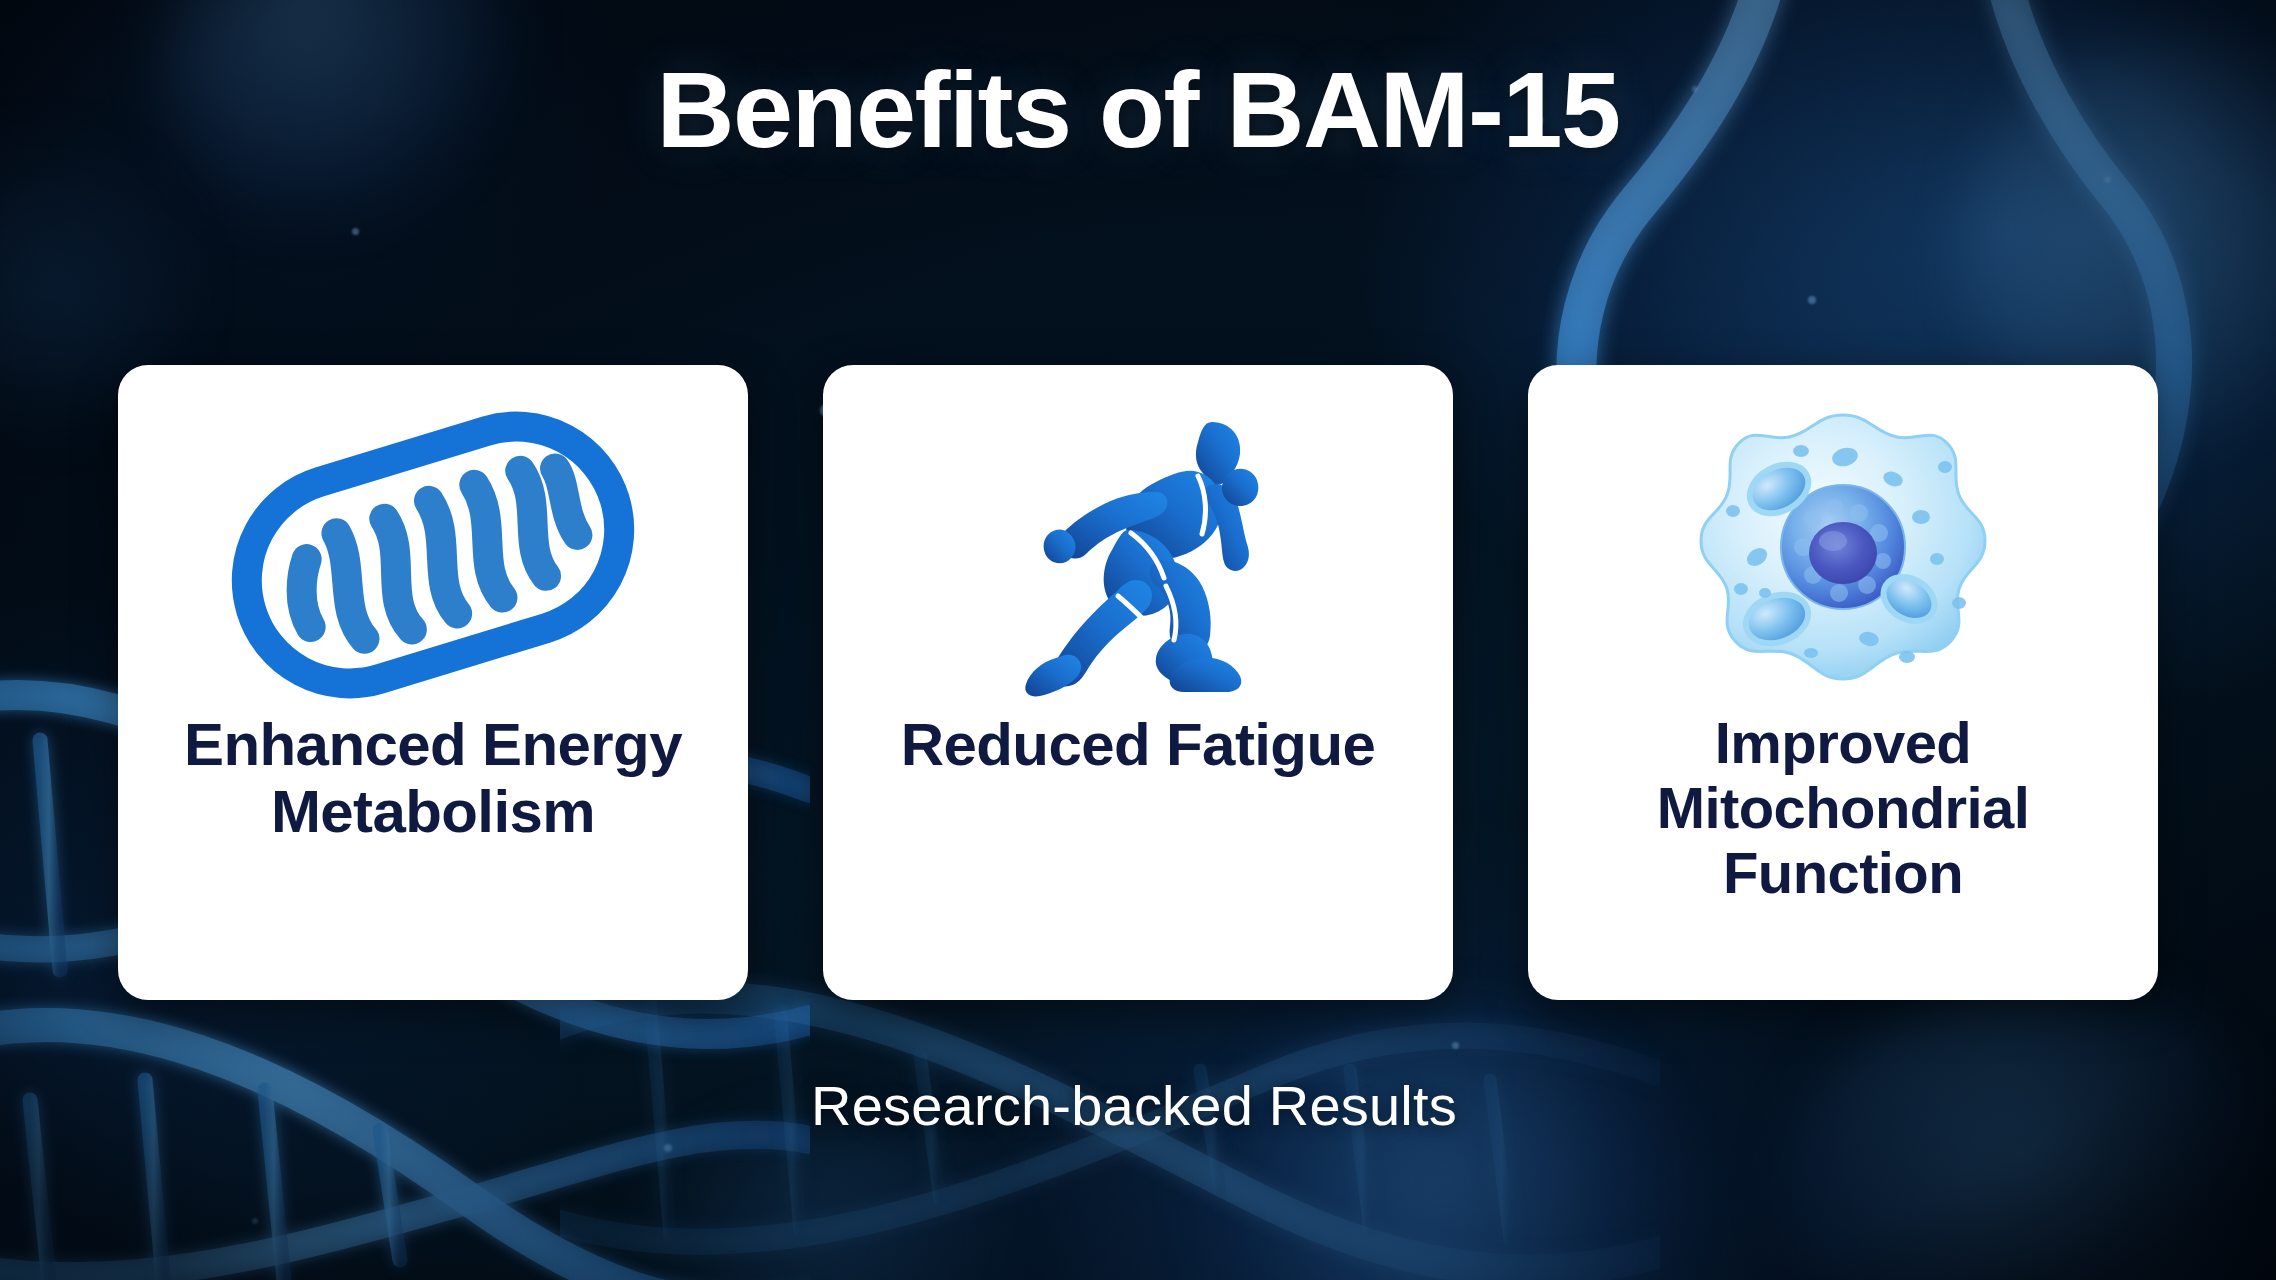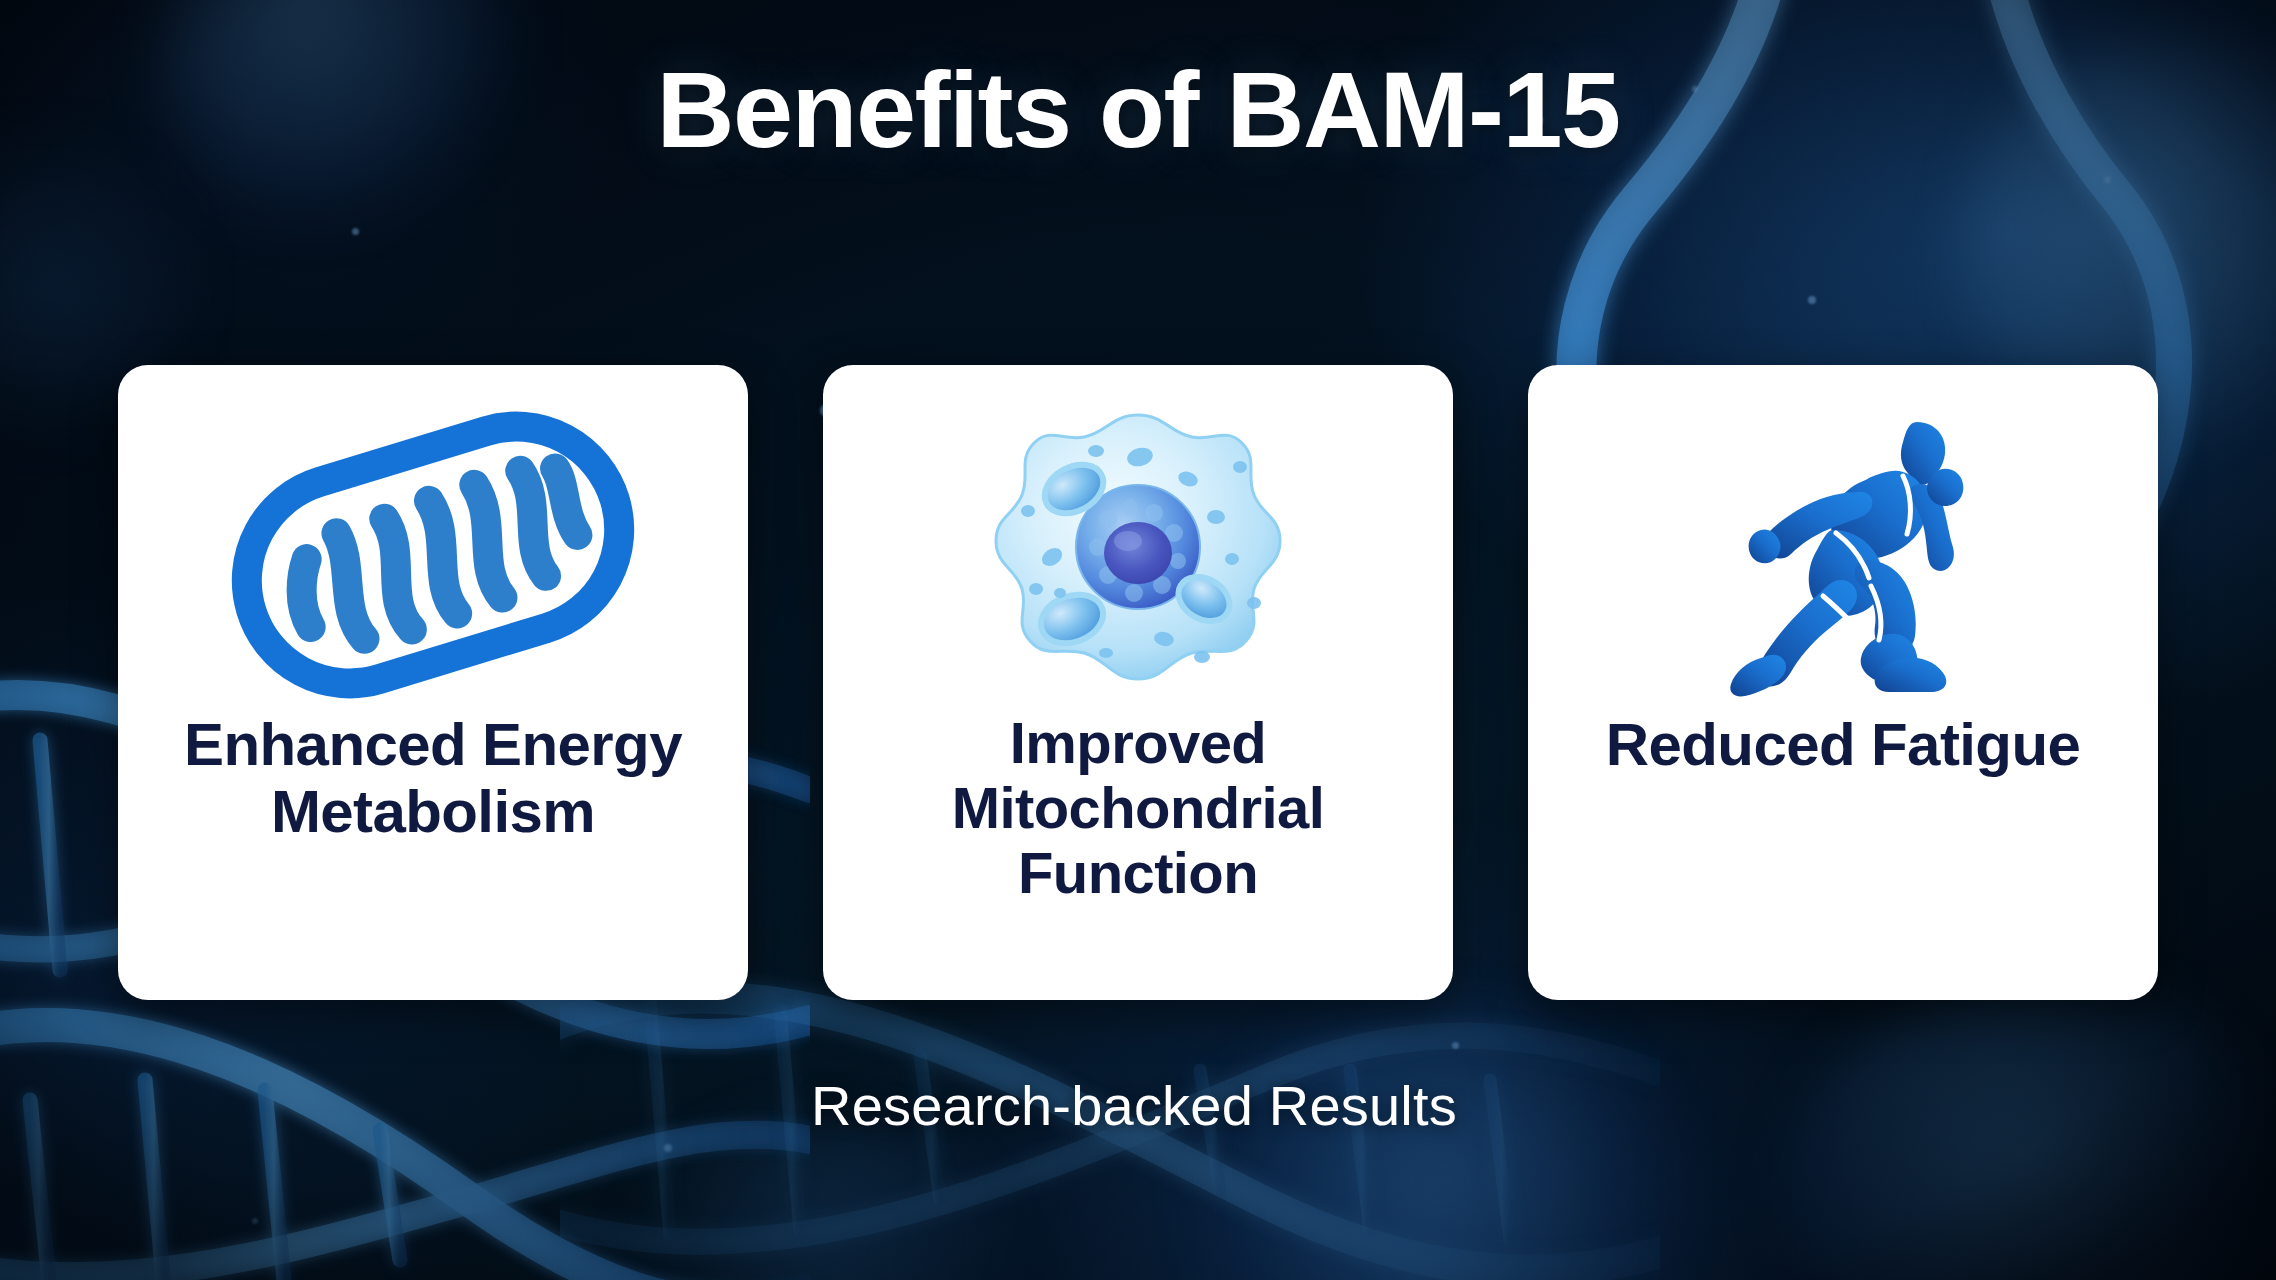--- a/index.html
+++ b/index.html
@@ -265,20 +265,91 @@
                 <path d="M264,206 C 248,168 282,132 270,90" fill="none"></path>
                 <path d="M312,198 C 298,162 330,128 318,90" fill="none"></path>
                 <path d="M354,168 C 346,142 358,116 352,98" fill="none"></path>
               </g>
             </g>
           </svg>
         </div>
         <div class="card-label">Enhanced Energy Metabolism</div>
       </div>
 
+      <div class="card card-3">
+        <div class="card-icon">
+          <svg width="280" height="290" viewBox="0 0 280 290" xmlns="http://www.w3.org/2000/svg">
+            <defs>
+              <linearGradient id="runG" x1="1" y1="0" x2="0" y2="1">
+                <stop offset="0%" stop-color="#1f86e6"></stop>
+                <stop offset="45%" stop-color="#1a6ecd"></stop>
+                <stop offset="100%" stop-color="#11418f"></stop>
+              </linearGradient>
+            </defs>
+            <g fill="url(#runG)">
+
+              <path d="M214,12 C 232,12 244,26 242,44 C 240,58 232,66 226,72
+                       C 222,76 216,76 212,72 L 204,62 C 198,55 196,44 200,32
+                       C 203,21 206,12 214,12 Z"></path>
+
+              <path d="M200,62 C 214,66 222,78 224,92 C 226,110 216,126 202,136
+                       C 188,146 168,152 152,148 C 136,144 128,130 128,114
+                       C 128,96 140,80 158,72 C 172,65 188,58 200,62 Z"></path>
+
+              <path d="M130,120 C 150,120 168,132 176,150 C 184,168 180,188 166,198
+                       C 150,210 126,208 114,194 C 102,180 104,156 114,140
+                       C 119,131 124,120 130,120 Z"></path>
+
+              <path d="M156,82 C 140,82 122,86 106,94 C 90,102 76,112 66,122
+                       C 60,128 60,138 66,144 C 72,150 82,150 88,144
+                       C 98,134 110,126 124,120 C 138,114 152,110 160,106
+                       C 170,101 172,90 166,85 C 163,82 160,82 156,82 Z"></path>
+
+              <path d="M58,120 C 50,122 44,130 46,140 C 48,150 58,156 68,152
+                       C 76,148 80,138 76,130 C 72,122 65,118 58,120 Z"></path>
+
+              <path d="M206,88 C 214,96 220,110 222,124 C 224,136 224,146 226,152
+                       C 228,160 238,164 245,158 C 252,152 252,142 249,134
+                       C 246,124 244,110 240,96 C 236,84 228,74 218,74
+                       C 210,74 203,80 206,88 Z"></path>
+
+              <path d="M236,60 C 246,56 258,62 260,74 C 262,86 254,96 242,96
+                       C 232,96 224,88 224,78 C 224,70 229,63 236,60 Z"></path>
+
+              <path d="M164,150 C 180,150 196,160 204,176 C 212,192 214,210 212,226
+                       C 210,240 198,248 186,244 C 175,240 170,228 172,216
+                       C 174,202 170,186 158,176 C 148,168 150,150 164,150 Z"></path>
+
+              <path d="M186,224 C 200,222 212,232 214,246 C 216,256 214,264 208,268
+                       C 200,274 186,276 176,272 C 164,267 156,258 158,248
+                       C 160,236 172,226 186,224 Z"></path>
+              <path d="M204,248 C 220,246 236,254 242,266 C 246,275 240,282 228,282
+                       L 186,282 C 176,282 170,276 172,268 C 175,256 190,250 204,248 Z"></path>
+
+              <path d="M118,182 C 106,192 92,206 80,220 C 70,232 62,244 56,254
+                       C 50,264 54,274 64,276 C 74,278 82,272 88,262
+                       C 96,248 108,234 122,222 C 136,210 148,202 152,194
+                       C 158,182 150,170 138,170 C 130,170 124,176 118,182 Z"></path>
+
+              <path d="M58,248 C 44,252 32,262 28,274 C 25,283 32,288 42,286
+                       C 56,283 70,276 78,268 C 86,260 84,250 76,246
+                       C 70,243 64,246 58,248 Z"></path>
+            </g>
+
+            <g stroke="#ffffff" stroke-width="5" fill="none" stroke-linecap="round">
+              <path d="M200,66 C 208,82 210,104 204,124"></path>
+              <path d="M133,123 C 148,134 160,150 166,168"></path>
+              <path d="M168,176 C 178,196 180,214 176,230"></path>
+              <path d="M120,186 C 132,196 142,206 150,214"></path>
+            </g>
+          </svg>
+        </div>
+        <div class="card-label">Reduced Fatigue</div>
+      </div>
+
       <div class="card card-2">
         <div class="card-icon">
           <svg width="300" height="296" viewBox="0 0 300 296" xmlns="http://www.w3.org/2000/svg">
             <defs>
               <radialGradient id="cytoG" cx="42%" cy="36%" r="68%">
                 <stop offset="0%" stop-color="#f2fbff"></stop>
                 <stop offset="42%" stop-color="#d8f0fc"></stop>
                 <stop offset="78%" stop-color="#b6e1f8"></stop>
                 <stop offset="100%" stop-color="#8ecdf0"></stop>
               </radialGradient>
@@ -345,88 +416,17 @@
               <ellipse cx="252" cy="60" rx="7" ry="6"></ellipse>
               <ellipse cx="40" cy="104" rx="7" ry="6"></ellipse>
               <ellipse cx="118" cy="246" rx="7" ry="5"></ellipse>
               <ellipse cx="266" cy="196" rx="7" ry="6"></ellipse>
             </g>
           </svg>
         </div>
         <div class="card-label">Improved Mitochondrial Function</div>
       </div>
 
-      <div class="card card-3">
-        <div class="card-icon">
-          <svg width="280" height="290" viewBox="0 0 280 290" xmlns="http://www.w3.org/2000/svg">
-            <defs>
-              <linearGradient id="runG" x1="1" y1="0" x2="0" y2="1">
-                <stop offset="0%" stop-color="#1f86e6"></stop>
-                <stop offset="45%" stop-color="#1a6ecd"></stop>
-                <stop offset="100%" stop-color="#11418f"></stop>
-              </linearGradient>
-            </defs>
-            <g fill="url(#runG)">
-
-              <path d="M214,12 C 232,12 244,26 242,44 C 240,58 232,66 226,72
-                       C 222,76 216,76 212,72 L 204,62 C 198,55 196,44 200,32
-                       C 203,21 206,12 214,12 Z"></path>
-
-              <path d="M200,62 C 214,66 222,78 224,92 C 226,110 216,126 202,136
-                       C 188,146 168,152 152,148 C 136,144 128,130 128,114
-                       C 128,96 140,80 158,72 C 172,65 188,58 200,62 Z"></path>
-
-              <path d="M130,120 C 150,120 168,132 176,150 C 184,168 180,188 166,198
-                       C 150,210 126,208 114,194 C 102,180 104,156 114,140
-                       C 119,131 124,120 130,120 Z"></path>
-
-              <path d="M156,82 C 140,82 122,86 106,94 C 90,102 76,112 66,122
-                       C 60,128 60,138 66,144 C 72,150 82,150 88,144
-                       C 98,134 110,126 124,120 C 138,114 152,110 160,106
-                       C 170,101 172,90 166,85 C 163,82 160,82 156,82 Z"></path>
-
-              <path d="M58,120 C 50,122 44,130 46,140 C 48,150 58,156 68,152
-                       C 76,148 80,138 76,130 C 72,122 65,118 58,120 Z"></path>
-
-              <path d="M206,88 C 214,96 220,110 222,124 C 224,136 224,146 226,152
-                       C 228,160 238,164 245,158 C 252,152 252,142 249,134
-                       C 246,124 244,110 240,96 C 236,84 228,74 218,74
-                       C 210,74 203,80 206,88 Z"></path>
-
-              <path d="M236,60 C 246,56 258,62 260,74 C 262,86 254,96 242,96
-                       C 232,96 224,88 224,78 C 224,70 229,63 236,60 Z"></path>
-
-              <path d="M164,150 C 180,150 196,160 204,176 C 212,192 214,210 212,226
-                       C 210,240 198,248 186,244 C 175,240 170,228 172,216
-                       C 174,202 170,186 158,176 C 148,168 150,150 164,150 Z"></path>
-
-              <path d="M186,224 C 200,222 212,232 214,246 C 216,256 214,264 208,268
-                       C 200,274 186,276 176,272 C 164,267 156,258 158,248
-                       C 160,236 172,226 186,224 Z"></path>
-              <path d="M204,248 C 220,246 236,254 242,266 C 246,275 240,282 228,282
-                       L 186,282 C 176,282 170,276 172,268 C 175,256 190,250 204,248 Z"></path>
-
-              <path d="M118,182 C 106,192 92,206 80,220 C 70,232 62,244 56,254
-                       C 50,264 54,274 64,276 C 74,278 82,272 88,262
-                       C 96,248 108,234 122,222 C 136,210 148,202 152,194
-                       C 158,182 150,170 138,170 C 130,170 124,176 118,182 Z"></path>
-
-              <path d="M58,248 C 44,252 32,262 28,274 C 25,283 32,288 42,286
-                       C 56,283 70,276 78,268 C 86,260 84,250 76,246
-                       C 70,243 64,246 58,248 Z"></path>
-            </g>
-
-            <g stroke="#ffffff" stroke-width="5" fill="none" stroke-linecap="round">
-              <path d="M200,66 C 208,82 210,104 204,124"></path>
-              <path d="M133,123 C 148,134 160,150 166,168"></path>
-              <path d="M168,176 C 178,196 180,214 176,230"></path>
-              <path d="M120,186 C 132,196 142,206 150,214"></path>
-            </g>
-          </svg>
-        </div>
-        <div class="card-label">Reduced Fatigue</div>
-      </div>
-
     </div>
 
     <div class="footer">Research-backed Results</div>
   </div>
 </div>
 
 </body></html>

